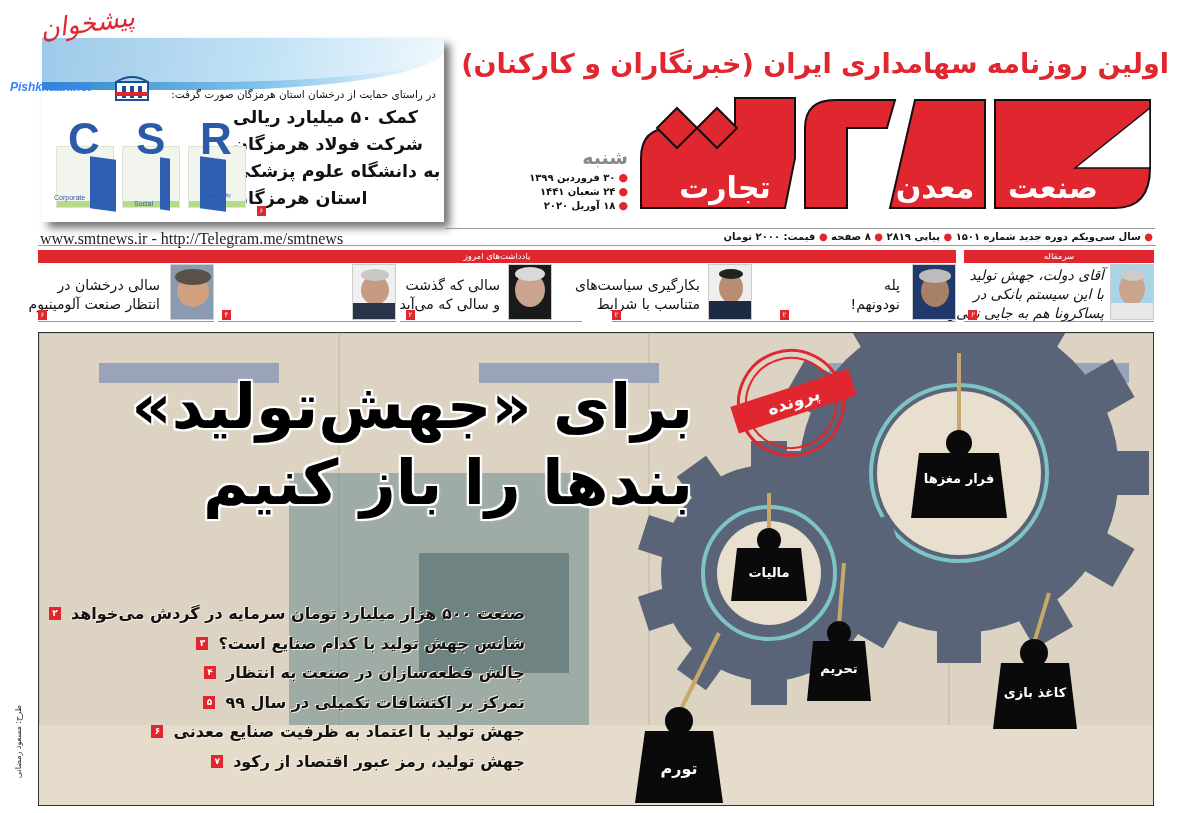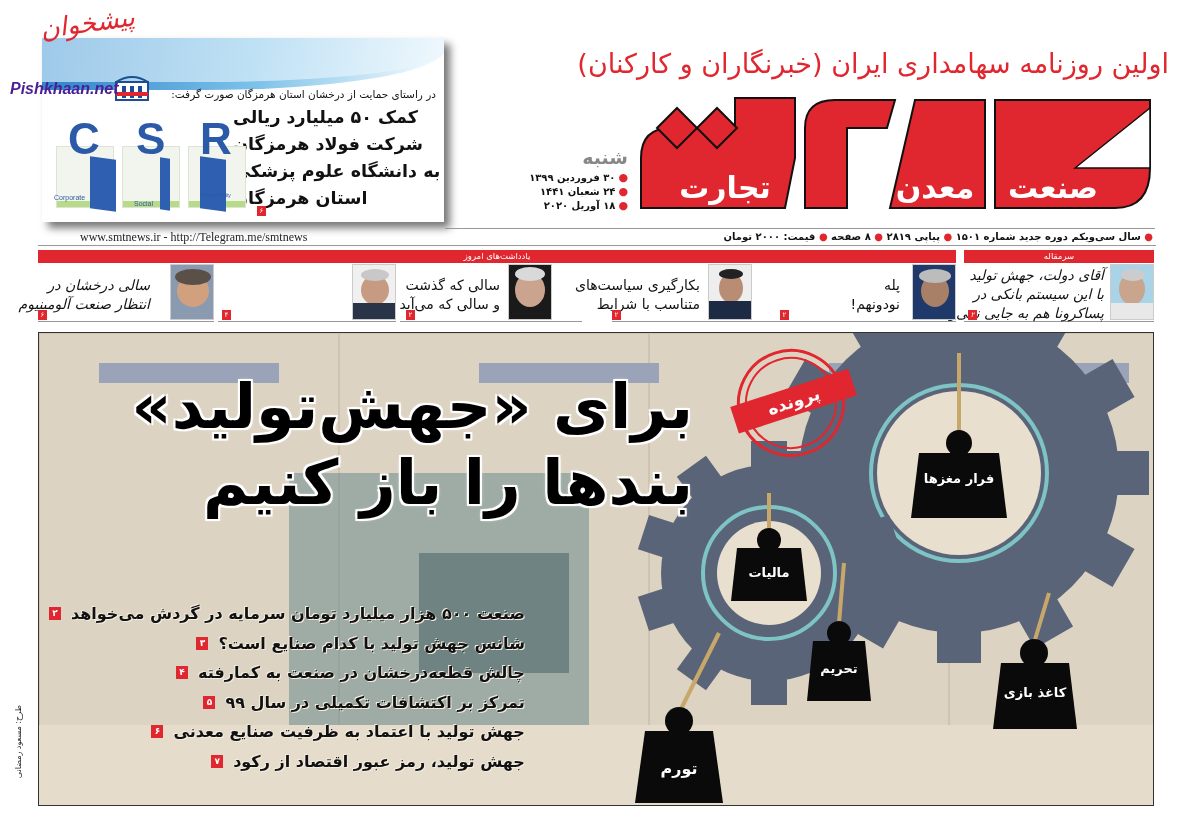--- a/index.html
+++ b/index.html
@@ -1,45 +1,45 @@
 <!DOCTYPE html>
 <html><head>
 <meta charset="utf-8">
 <style>
   * { box-sizing: border-box; margin: 0; padding: 0; }
   body { width: 1191px; height: 813px; background: #fff; font-family: "DejaVu Sans", sans-serif; position: relative; overflow: hidden; direction: ltr; }
 
   
-  .tagline { position: absolute; right: 22px; top: 48px; color: #e0262e; font-size: 27px; font-weight: normal; direction: rtl; letter-spacing: -0.5px; white-space: nowrap; }
+  .tagline { position: absolute; right: 22px; top: 48px; color: #e0262e; font-size: 27px; font-weight: bold; direction: rtl; letter-spacing: -0.5px; white-space: nowrap; }
   .logo { position: absolute; left: 635px; top: 88px; width: 522px; height: 130px; }
   .date-box { position: absolute; left: 528px; top: 146px; width: 100px; direction: rtl; text-align: right; }
   .weekday { font-size: 19px; color: #888; font-weight: bold; margin-bottom: 3px; }
   .date-line { font-size: 10px; font-weight: bold; color: #111; line-height: 14px; }
   .date-line .dot { color: #e0262e; font-size: 11px; margin-left: 3px; }
 
   
   .ad { position: absolute; left: 42px; top: 38px; width: 402px; height: 184px; background: #fff; box-shadow: 6px 6px 8px #777; overflow: hidden; }
   .ad-wave { position: absolute; left: 0; top: 0; width: 100%; height: 52px; background: linear-gradient(100deg, #2b82c8 0%, #7fc3ea 55%, #fff 100%); border-bottom-right-radius: 60% 40px; }
   .ad-wave2 { position: absolute; left: 0; top: 0; width: 100%; height: 44px; background: linear-gradient(90deg, #cfe8f7, #e9f5fc); border-bottom-right-radius: 60% 30px; opacity: .7; }
   .ad-sub { position: absolute; right: 8px; top: 50px; font-size: 10.5px; color: #111; direction: rtl; }
   .ad-head { position: absolute; right: 1px; top: 66px; width: 210px; direction: rtl; text-align: left; font-size: 17.5px; font-weight: bold; line-height: 27px; color: #111; }
   .csr { position: absolute; left: 8px; top: 80px; width: 200px; height: 100px; }
   .csr .blk { position: absolute; top: 28px; width: 58px; height: 62px; background: #f2f4ee; box-shadow: 0 -6px 0 #b8db8a inset; border: 1px solid #dfe3d6; }
   .csr .letter { position: absolute; top: -4px; font-size: 44px; font-weight: bold; color: #2b5ba8; font-family: "Liberation Sans", sans-serif; }
   .csr .card { position: absolute; top: 40px; width: 26px; height: 52px; background: #2f5fb0; transform: skewY(8deg); }
   .csr .lbl { position: absolute; font-size: 7px; color: #2b5ba8; font-family: "Liberation Sans", sans-serif; }
   .ad-badge { position: absolute; left: 215px; top: 168px; width: 9px; height: 10px; background: #e0262e; color: #fff; font-size: 7px; text-align: center; line-height: 10px; }
   .watermark { position: absolute; left: 8px; top: 8px; width: 140px; height: 90px; pointer-events: none; }
   .wm-fa { position: absolute; left: 32px; top: 0px; color: #e0262e; font-size: 26px; font-family: "DejaVu Serif", serif; font-style: italic; transform: rotate(-8deg); direction: rtl; }
-  .wm-en { position: absolute; left: 2px; top: 72px; color: #4c1d95; font-size: 16px; font-weight: bold; font-style: italic; font-family: "Liberation Sans", sans-serif; }
+  .wm-en { position: absolute; left: 2px; top: 72px; color: #3b82f6; font-size: 12px; font-weight: bold; font-style: italic; font-family: "Liberation Sans", sans-serif; }
   .hasco { position: absolute; left: 70px; top: 36px; width: 40px; height: 36px; }
 
   
   .rule { position: absolute; height: 1px; background: #999; }
-  .urlbar { position: absolute; left: 40px; top: 230px; font-family: "Liberation Serif", serif; font-size: 12px; color: #222; margin-left: 40px; }
+  .urlbar { position: absolute; left: 40px; top: 230px; font-family: "Liberation Serif", serif; font-size: 16px; color: #222; }
   .issue { position: absolute; right: 38px; top: 231px; font-size: 10px; font-weight: bold; direction: rtl; color: #111; white-space: nowrap; }
   .issue .dot { color: #e0262e; }
 
   
   .redbar { position: absolute; height: 13px; background: #e0262e; color: #fff; font-size: 8.5px; line-height: 13px; direction: rtl; text-align: center; }
   
   .col { position: absolute; top: 264px; height: 58px; border-bottom: 1px solid #999; }
   .col .photo { position: absolute; top: 0; width: 44px; height: 56px; border: 1px solid #ccc; overflow: hidden; }
   .col .txt { position: absolute; top: 2px; direction: rtl; text-align: right; font-size: 14px; line-height: 19px; color: #111; white-space: nowrap; }
   .col .pg { position: absolute; bottom: 1px; width: 9px; height: 10px; background: #e0262e; color: #fff; font-size: 7px; text-align: center; line-height: 10px; }
@@ -201,21 +201,21 @@
     <div style="position:absolute;left:0;bottom:0;width:44px;height:16px;background:#2a3448;"></div>
   </div>
   <div class="pg" style="left:4px;">۴</div>
 </div>
 
 <div class="col" style="left:38px; width:176px;">
   <div class="photo" style="right:0; background:#8a9ab0;">
     <div class="face" style="left:6px;top:10px;width:32px;height:32px;background:#d1a07e;"></div>
     <div class="face" style="left:4px;top:4px;width:36px;height:16px;background:#5a5048;"></div>
   </div>
-  <div class="txt" style="right:64px; top:12px;font-style:italic;">
+  <div class="txt" style="right:54px; top:12px;">
     <div>سالی درخشان در</div>
     <div>انتظار صنعت آلومینیوم</div>
   </div>
   <div class="pg" style="left:0;">۶</div>
 </div>
 
 <div class="hero">
 
   <div class="bg-panel" style="left:0;top:0;width:300px;height:400px;"></div>
   <div class="bg-panel" style="left:300px;top:0;width:310px;height:400px;"></div>
@@ -310,21 +310,21 @@
   <div class="stories">
     <div class="story">
         <span>صنعت ۵۰۰ هزار میلیارد تومان سرمایه در گردش می‌خواهد</span>
         <span class="pg">۲</span>
       </div>
     <div class="story">
         <span>شانس جهش تولید با کدام صنایع است؟</span>
         <span class="pg">۳</span>
       </div>
     <div class="story">
-        <span>چالش قطعه‌درخشان در صنعت به کمارفته</span>
+        <span>چالش قطعه‌سازان در صنعت به انتظار</span>
         <span class="pg">۴</span>
       </div>
     <div class="story">
         <span>تمرکز بر اکتشافات تکمیلی در سال ۹۹</span>
         <span class="pg">۵</span>
       </div>
     <div class="story">
         <span>جهش تولید با اعتماد به ظرفیت صنایع معدنی</span>
         <span class="pg">۶</span>
       </div>

